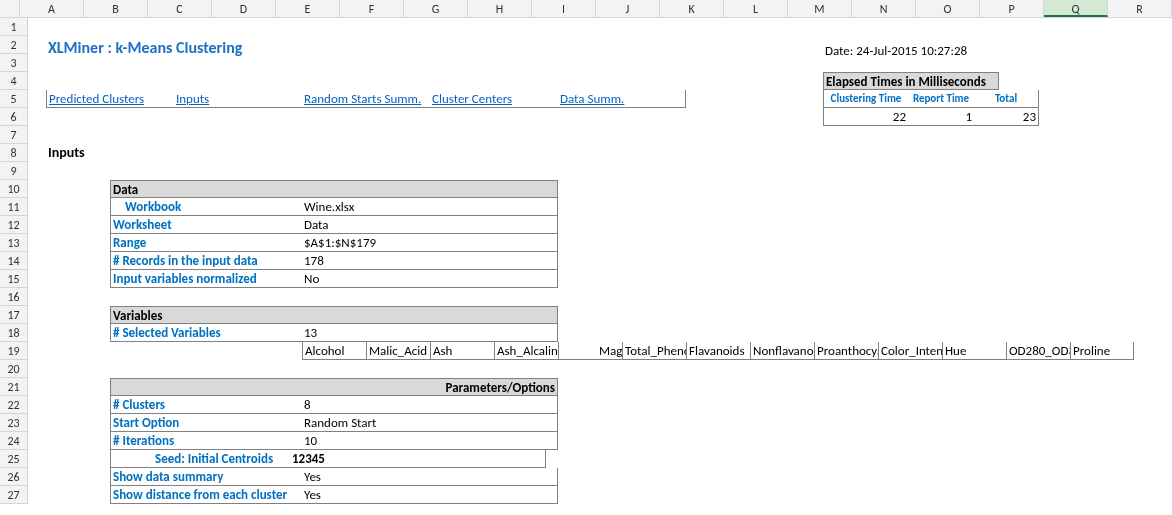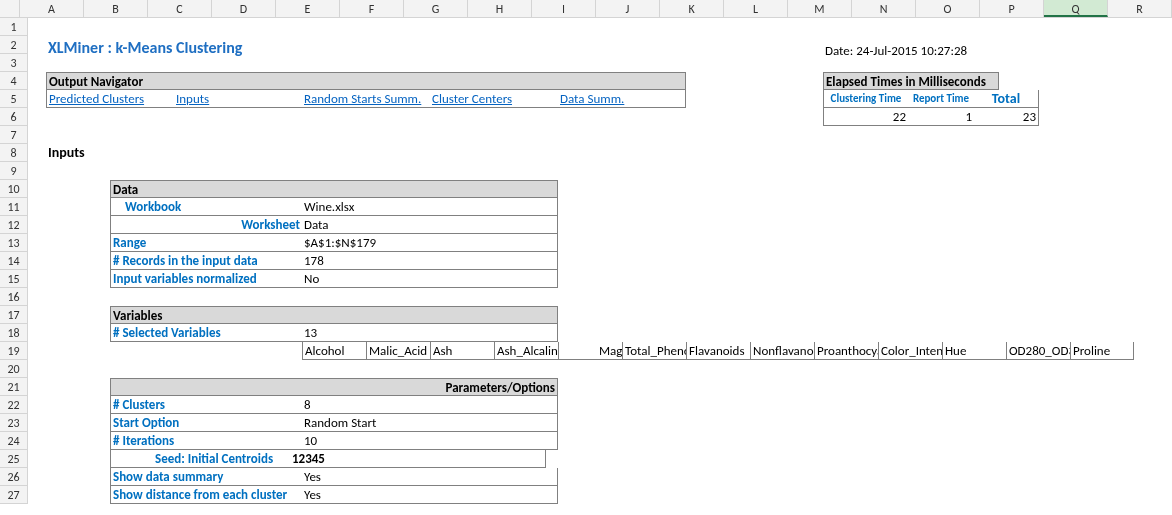--- a/index.html
+++ b/index.html
@@ -141,43 +141,42 @@
       <div class="row-h">25</div>
       <div class="row-h">26</div>
       <div class="row-h">27</div>
     </div>
   <div class="sheet">
 
     <div class="cell title" style="left:18px; top:18px; height:24px; line-height:24px; width:400px;">XLMiner : k-Means Clustering</div>
 
     <div class="cell" style="left:795px; top:24px; width:300px;">Date: 24-Jul-2015 10:27:28</div>
 
-    <div class="cell section-hdr" style="left:18px; top:54px; width:640px;">Output Navigator</div>
 
     <div class="cell b-l b-b" style="left:18px; top:72px; width:128px;"><span class="link">Predicted Clusters</span></div>
     <div class="cell b-b" style="left:146px; top:72px; width:128px;"><span class="link">Inputs</span></div>
     <div class="cell b-b" style="left:274px; top:72px; width:128px;"><span class="link">Random Starts Summ.</span></div>
     <div class="cell b-b" style="left:402px; top:72px; width:128px;"><span class="link">Cluster Centers</span></div>
     <div class="cell b-b b-r" style="left:530px; top:72px; width:128px;"><span class="link">Data Summ.</span></div>
 
     <div class="cell section-hdr" style="left:795px; top:54px; width:176px;">Elapsed Times in Milliseconds</div>
     <div class="cell b-l b-b label-blue center" style="left:795px; top:72px; width:85px; font-size:11px;">Clustering Time</div>
     <div class="cell b-b label-blue center" style="left:880px; top:72px; width:66px; font-size:11px;">Report Time</div>
-    <div class="cell b-b b-r label-blue center" style="left:946px; top:72px; width:65px; font-size:14px;">Total</div>
+    <div class="cell b-b b-r label-blue center" style="left:946px; top:72px; width:65px; font-size:11px;">Total</div>
     <div class="cell b-l b-b right" style="left:795px; top:90px; width:85px;">22</div>
     <div class="cell b-b right" style="left:880px; top:90px; width:66px;">1</div>
     <div class="cell b-b b-r right" style="left:946px; top:90px; width:65px;">23</div>
 
     <div class="cell section-title" style="left:18px; top:126px; width:200px;">Inputs</div>
 
     <div class="cell section-hdr" style="left:82px; top:162px; width:448px;">Data</div>
     <div id="data-rows">
         <div class="cell b-l b-b label-blue" style="left: 82px; top: 180px; width: 192px; padding-left: 14px;">Workbook</div>
         <div class="cell b-b b-r" style="left: 274px; top: 180px; width: 256px;">Wine.xlsx</div>
-        <div class="cell b-l b-b label-blue" style="left: 82px; top: 198px; width: 192px; text-align: right;">Worksheet</div>
+        <div class="cell b-l b-b label-blue" style="left: 82px; top: 198px; width: 192px;">Worksheet</div>
         <div class="cell b-b b-r" style="left: 274px; top: 198px; width: 256px;">Data</div>
         <div class="cell b-l b-b label-blue" style="left: 82px; top: 216px; width: 192px;">Range</div>
         <div class="cell b-b b-r" style="left: 274px; top: 216px; width: 256px;">$A$1:$N$179</div>
         <div class="cell b-l b-b label-blue" style="left: 82px; top: 234px; width: 192px;"># Records in the input data</div>
         <div class="cell b-b b-r" style="left: 274px; top: 234px; width: 256px;">178</div>
         <div class="cell b-l b-b label-blue" style="left: 82px; top: 252px; width: 192px;">Input variables normalized</div>
         <div class="cell b-b b-r" style="left: 274px; top: 252px; width: 256px;">No</div>
       </div>
 
     <div class="cell b-l b-b label-blue" style="left:82px; top:306px; width:192px;"># Selected Variables</div>

